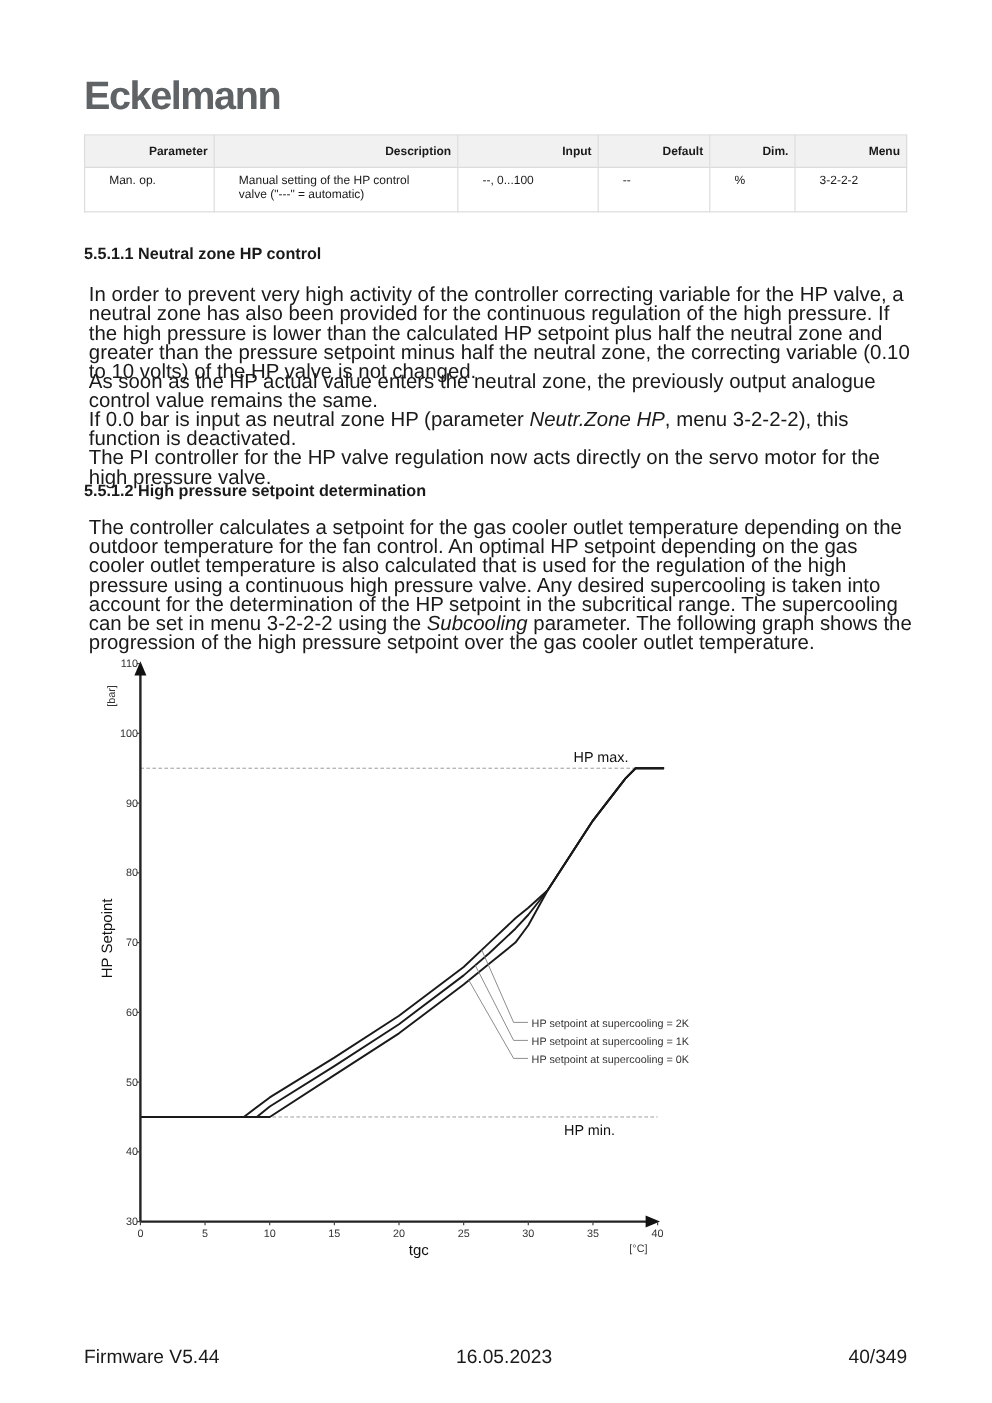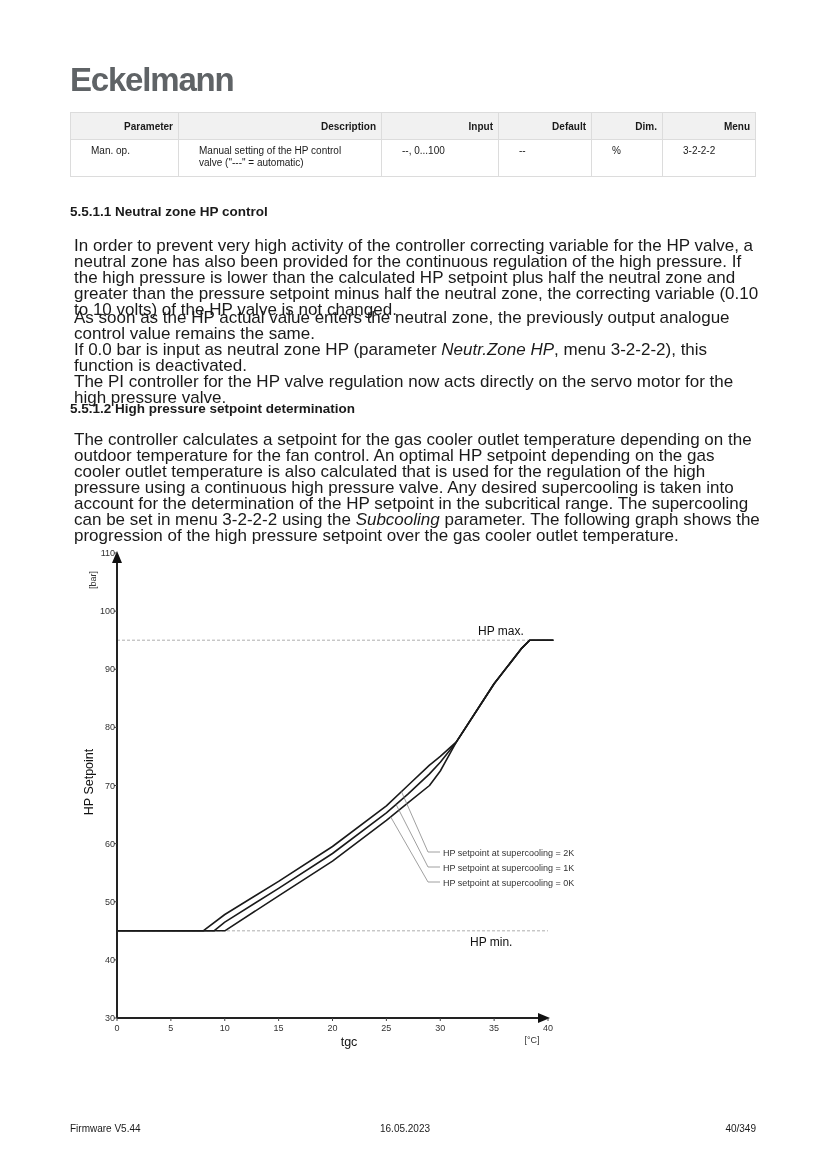--- a/index.html
+++ b/index.html
@@ -4,21 +4,21 @@
 <style>
   html, body { margin: 0; padding: 0; background: #ffffff; }
   body { width: 827px; height: 1169px; position: relative; font-family: "Liberation Sans", sans-serif; color: #1a1a1a; overflow: hidden; }
   .logo { position: absolute; left: 70px; top: 40px; font-family: "Liberation Sans", sans-serif; font-weight: bold; font-size: 33px; letter-spacing: -1.2px; color: #5f6366; margin-top: 21px; }
   table.params { position: absolute; left: 70px; top: 112px; width: 686px; border-collapse: collapse; font-size: 10px; }
   table.params th { background: #f1f1f1; text-align: right; font-weight: bold; padding: 6px 5px; border: 1px solid #dcdcdc; height: 14px; }
   table.params td { vertical-align: top; padding: 5px 20px; border: 1px solid #dcdcdc; height: 26px; line-height: 12px; }
   .col1 { width: 97px; } .col2 { width: 192px; margin-top: 25px; } .col3 { width: 106px; } .col4 { width: 82px; } .col5 { width: 60px; }
   h3 { position: absolute; left: 70px; margin: 0; font-size: 13.5px; font-weight: bold; }
   .para { position: absolute; left: 70px; width: 690px; margin: 4px; font-size: 17px; line-height: 16px; }
-  .footer { position: absolute; top: 1123px; font-size: 10px; }
+  .footer { position: absolute; top: 1123px; font-size: 16px; }
   svg#chart { position: absolute; left: 0; top: 0; }
   .tick { font-size: 9px; fill: #333; font-family: "Liberation Sans", sans-serif; }
   .lbl { font-family: "Liberation Sans", sans-serif; fill: #111; }
 </style>
 </head>
 <body>
 
 <div class="logo">Eckelmann</div>
 
 <table class="params">

